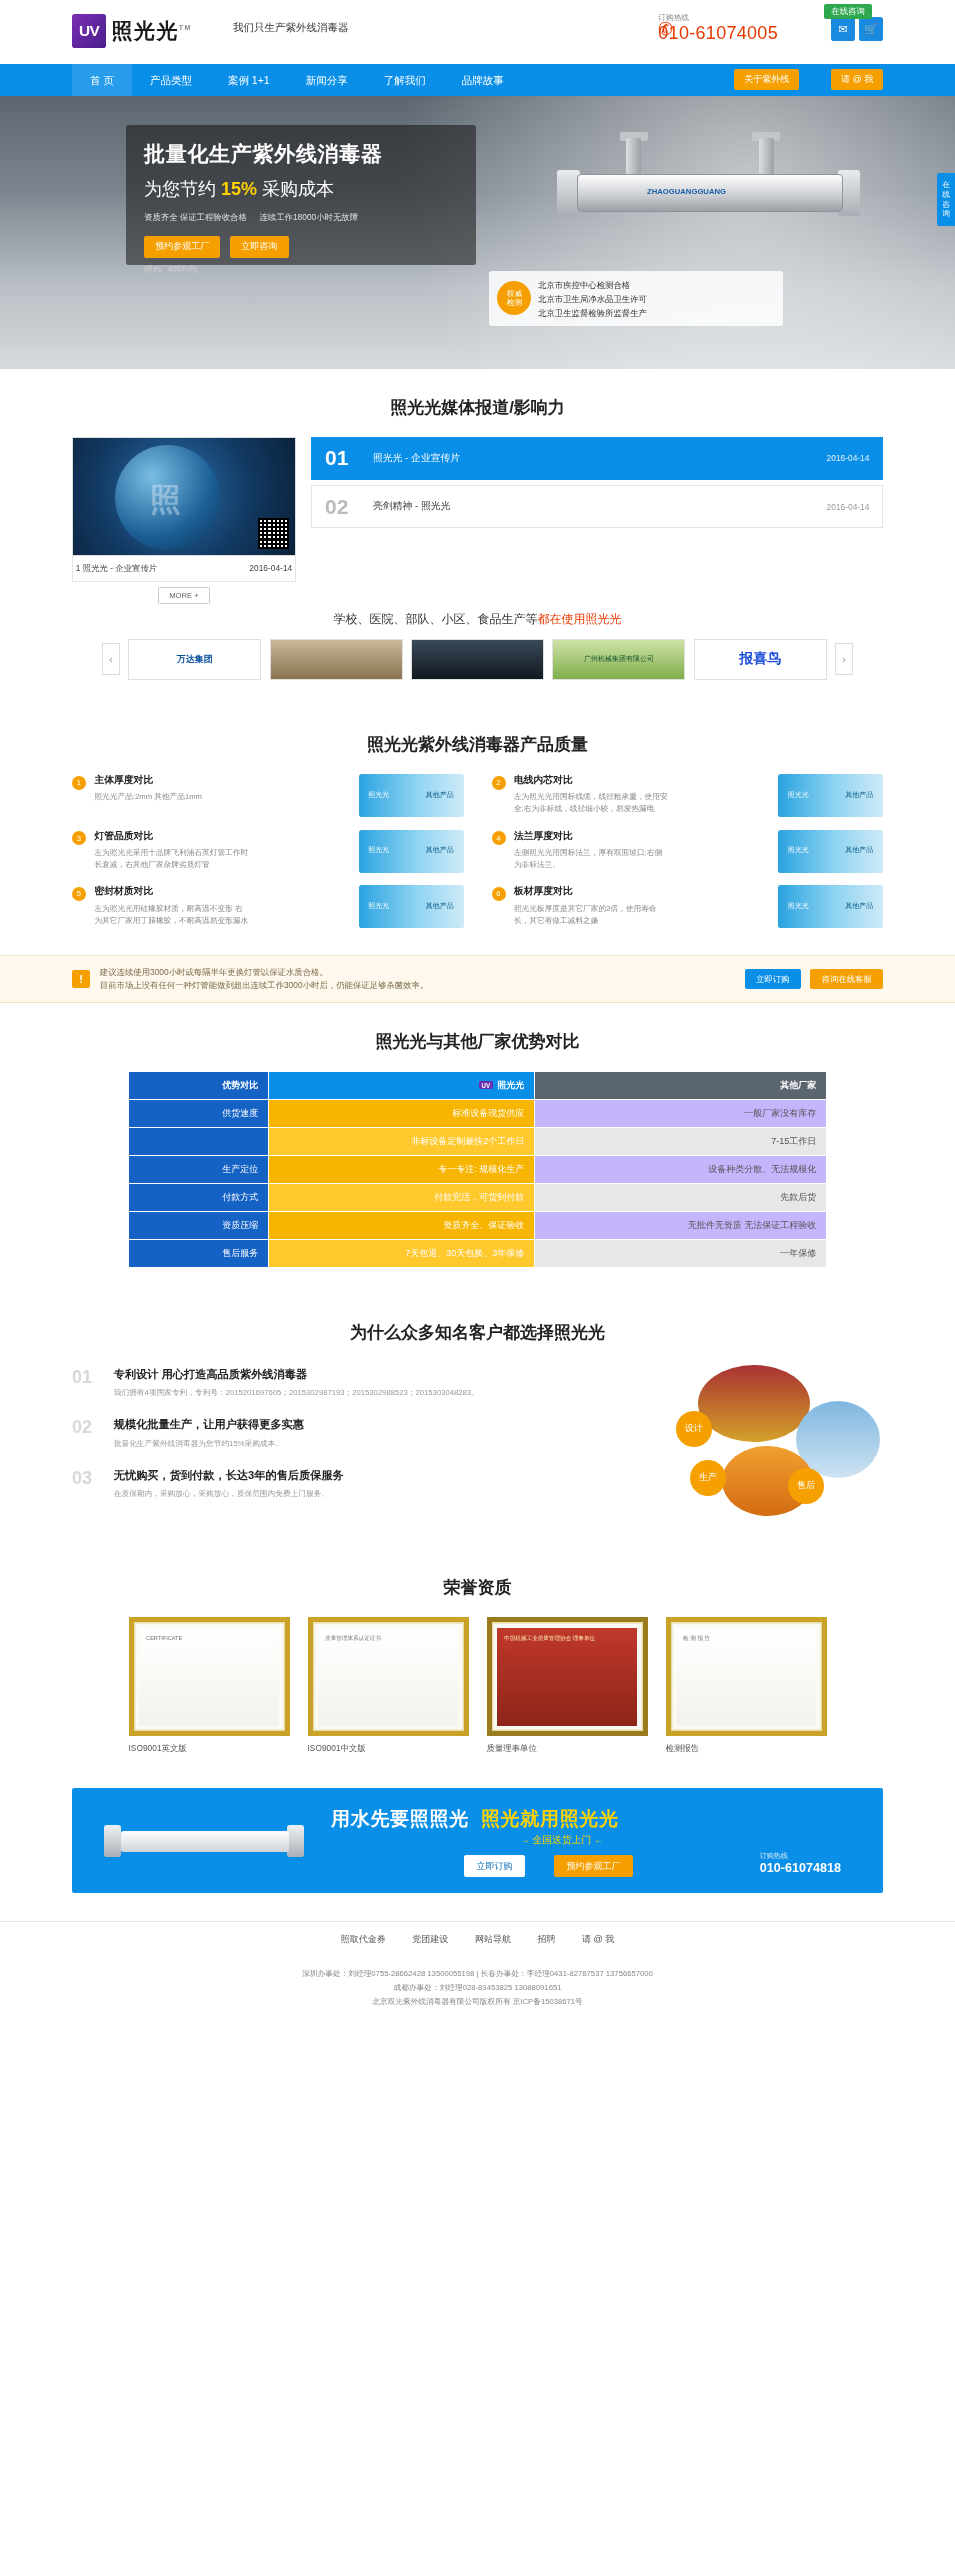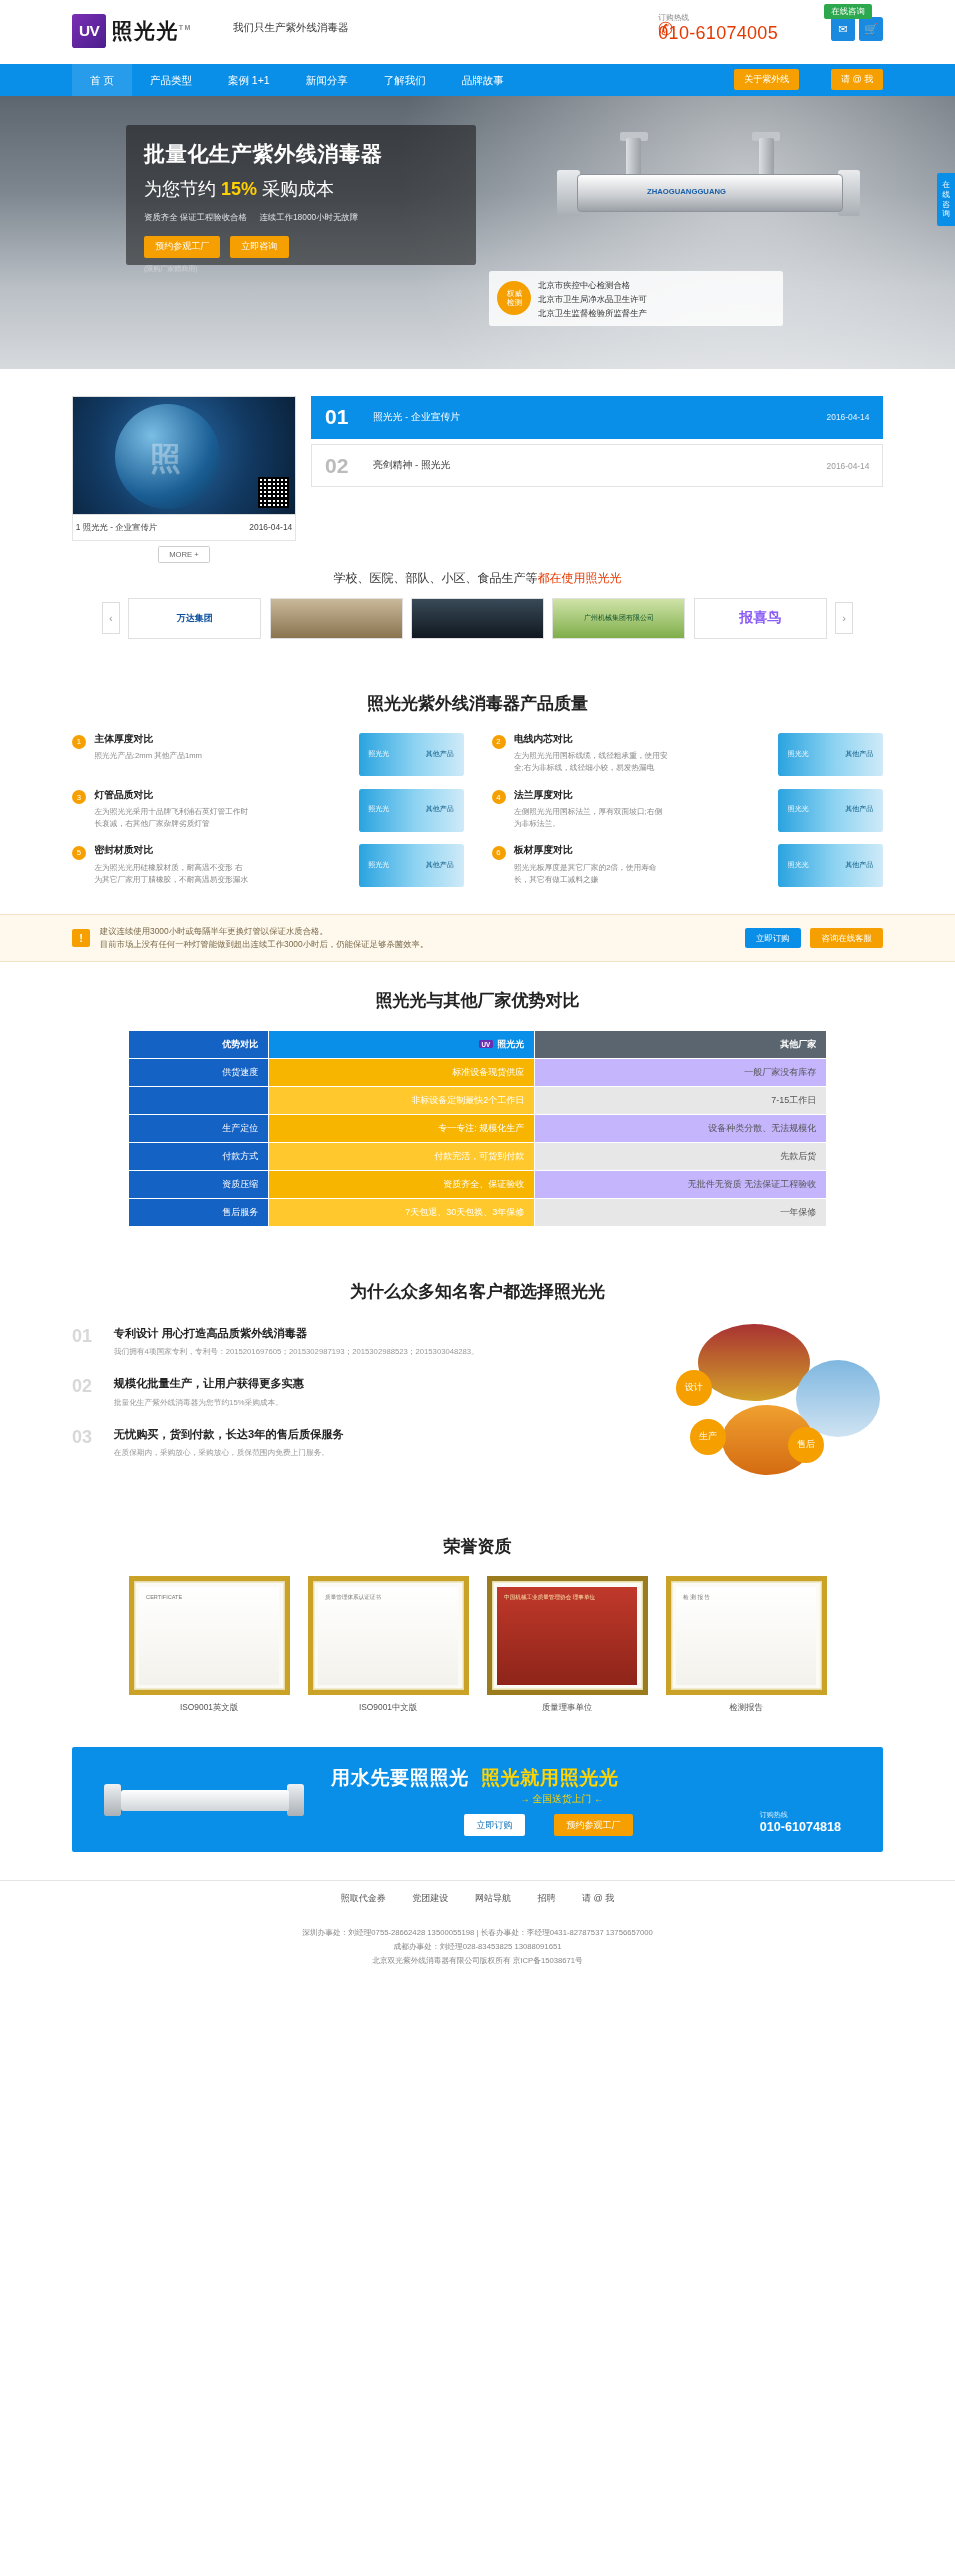--- a/index.html
+++ b/index.html
@@ -143,21 +143,21 @@
   .clients-row { display: flex; align-items: center; gap: 8.4px; justify-content: center; }
   .arrow {
     width: 18px; height: 32px; border: 0.7px solid #ddd; display:flex; align-items:center;
     justify-content:center; color:#999; font-size: 11.2px; background:#fff;
   }
   .client-card { width: 133px; height: 41px; border: 0.7px solid #e0e0e0; display:flex; align-items:center; justify-content:center; font-size: 9px; overflow:hidden; position:relative;}
   .c1 { background:#fff; color:#0a4f9e; font-weight:bold; }
   .c2 { background: linear-gradient(180deg,#c9b89a,#8a7450); }
   .c3 { background: linear-gradient(180deg,#3a4a58,#101820); }
   .c4 { background: linear-gradient(180deg,#cfe3a8,#7fae4a); color:#14532d; font-size:7px;}
-  .c5 { background:#fff; color:#8b5cf6; font-weight:bold; font-size: 14px;}
+  .c5 { background:#fff; color:#1d4ed8; font-weight:bold; font-size: 14px;}
 
   
   .qual-sec { background: #fff; }
   .qual-grid { display: grid; grid-template-columns: 1fr 1fr; gap: 12.6px 28px; }
   .qual-item { display: flex; gap: 8.4px; align-items: flex-start; }
   .q-num { width: 14px; height: 14px; border-radius: 50%; background: #f5a000; color: #fff;
            font-size: 7.7px; display:flex; align-items:center; justify-content:center; flex: 0 0 14px; margin-top:1.4px;}
   .q-txtwrap { flex: 1; }
   .q-title { font-size: 9.8px; font-weight: bold; color: #222; }
   .q-desc { font-size: 7.7px; color: #888; line-height: 12px; margin-top: 4.2px; width: 154px;}
@@ -212,21 +212,21 @@
   
   .honors { display: flex; gap: 18px; justify-content: center; }
   .honor { width: 161px; }
   .honor-frame {
     width: 161px; height: 119px; border: 5.6px solid #c9a227; background: #fbfaf5; position: relative;
     box-shadow: inset 0 0 0 1.4px #e8dca8;
   }
   .honor-frame.dark { border-color: #9a7b1e; }
   .honor-inner { position:absolute; inset: 5.6px; background: linear-gradient(180deg,#ffffff,#f3f2ec); font-size: 5.6px; color:#777; padding: 7px; line-height: 7.7px; overflow:hidden;}
   .honor-inner.red { background: linear-gradient(180deg,#c0392b,#8e2419); color:#ffe9b0; }
-  .honor-cap { text-align: center; font-size: 8.4px; color: #555; margin-top: 7px; }
+  .honor-cap { font-size: 8.4px; color: #555; margin-top: 7px; }
 
   
   .cta { width: 811px; margin: 7px auto 28px; height: 105px; background: #0a8fe8; position: relative; border-radius: 2.1px; overflow:hidden;}
   .cta-device { position:absolute; left: 28px; top: 28px; width: 210px; height: 49px; }
   .cta-body { position:absolute; left: 21px; top: 15.4px; width: 168px; height: 21px; background: linear-gradient(180deg,#fff,#cfd4d8); border-radius: 2.8px;}
   .cta-capl { position:absolute; left: 4.2px; top: 9.8px; width: 17px; height: 32px; background: linear-gradient(180deg,#eef0f2,#aab0b6); border-radius: 2.8px;}
   .cta-capr { position:absolute; left: 187px; top: 9.8px; width: 17px; height: 32px; background: linear-gradient(180deg,#eef0f2,#aab0b6); border-radius: 2.8px;}
   .cta-title { position:absolute; left: 259px; top: 18px; color: #fff; font-size: 19px; font-weight: bold; letter-spacing:0.7px;}
   .cta-title .yel { color: #ffd400; }
   .cta-sub { position:absolute; left: 448px; top: 46px; color: #ffd400; font-size: 9.8px; }
@@ -321,20 +321,21 @@
       <div>北京市卫生局净水品卫生许可</div>
       <div>北京卫生监督检验所监督生产</div>
     </div>
 
     <div class="float-right">
       <span>在线咨询</span>
     </div>
   </div>
 
   <div class="section">
+    <div class="sec-title">照光光媒体报道/影响力</div>
     <div class="media-wrap">
       <div class="media-left">
         <div class="media-img">
           <div class="earth"></div>
           <div class="wm">照</div>
           <div class="qr"></div>
         </div>
         <div class="media-cap">
           <span>1 照光光 - 企业宣传片</span>
           <span>2016-04-14</span>

